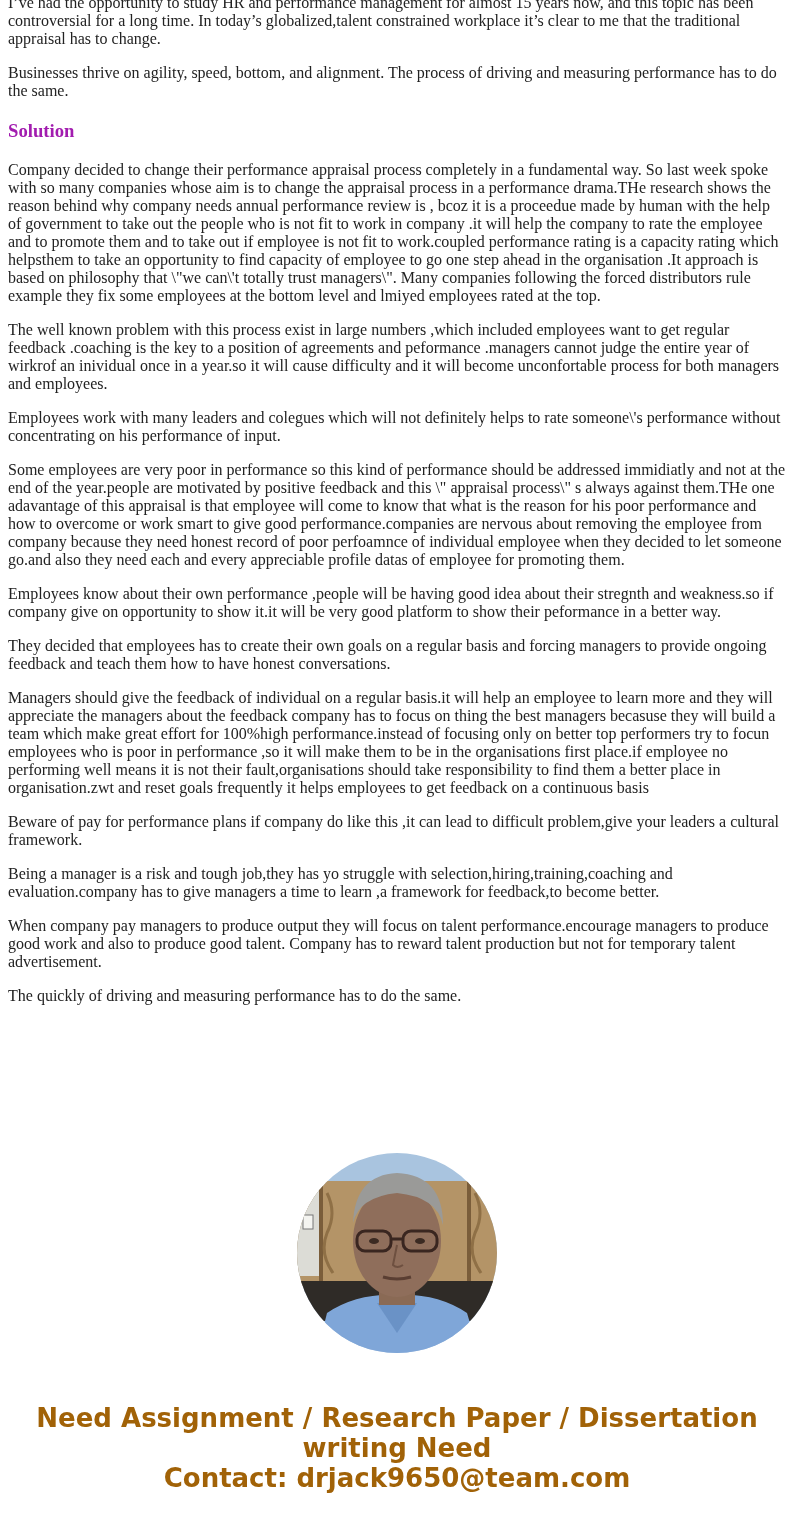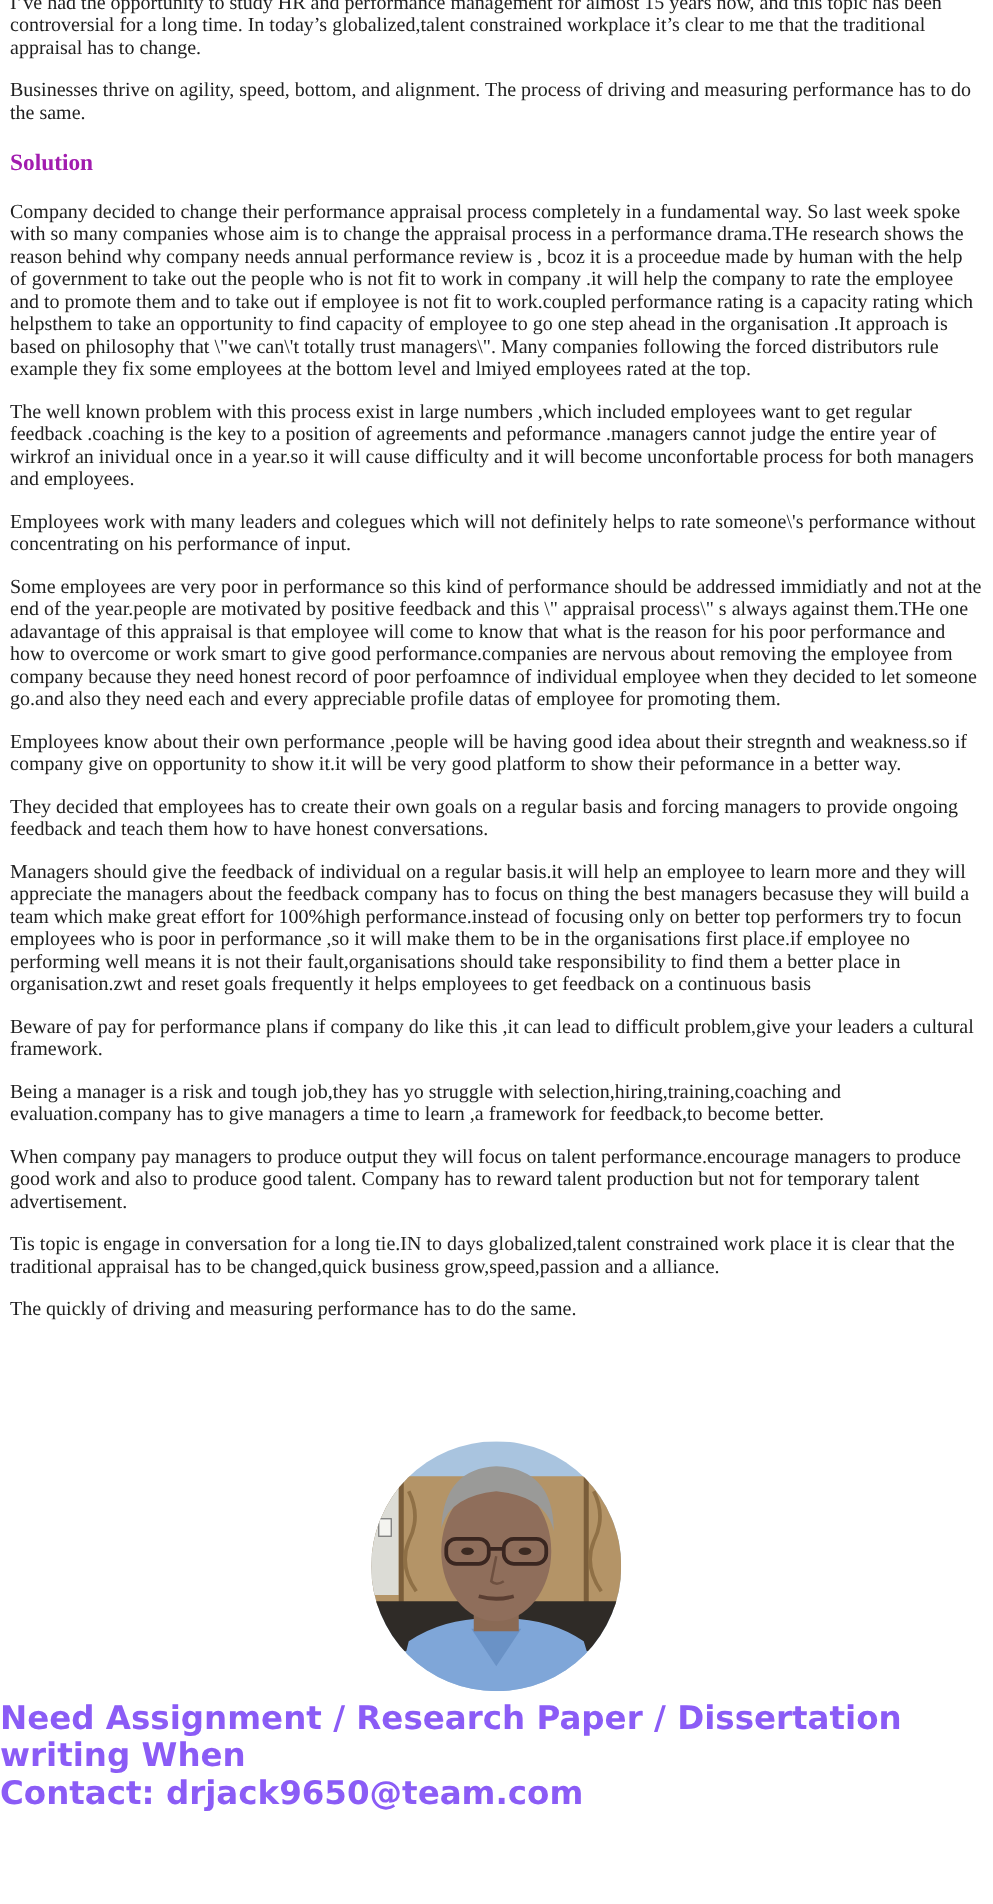--- a/index.html
+++ b/index.html
@@ -41,27 +41,27 @@
       width: 200px;
       height: 200px;
       border-radius: 50%;
       overflow: hidden;
     }
     .avatar-wrap svg { display: block; }
     .cta {
       position: absolute;
       left: 0;
       width: 794px;
-      top: 1360px;
-      text-align: left;
+      top: 1403px;
+      text-align: center;
       font-family: "DejaVu Sans", sans-serif;
       font-weight: bold;
       font-size: 26px;
       line-height: 30px;
-      color: #8b5cf6;
+      color: #a16207;
     }
     .cta div { margin: 0; }
   </style>
 </head>
 <body>
 
 <div class="content">
   <p>I’ve had the opportunity to study HR and performance management for almost 15 years now, and this topic has been controversial for a long time. In today’s globalized,talent constrained workplace it’s clear to me that the traditional appraisal has to change.</p>
   <p>Businesses thrive on agility, speed, bottom, and alignment. The process of driving and measuring performance has to do the same.</p>
 
@@ -70,21 +70,20 @@
   <p>Company decided to change their performance appraisal process completely in a fundamental way. So last week spoke with so many companies whose aim is to change the appraisal process in a performance drama.THe research shows the reason behind why company needs annual performance review is , bcoz it is a proceedue made by human with the help of government to take out the people who is not fit to work in company .it will help the company to rate the employee and to promote them and to take out if employee is not fit to work.coupled performance rating is a capacity rating which helpsthem to take an opportunity to find capacity of employee to go one step ahead in the organisation .It approach is based on philosophy that \"we can\'t totally trust managers\". Many companies following the forced distributors rule example they fix some employees at the bottom level and lmiyed employees rated at the top.</p>
   <p>The well known problem with this process exist in large numbers ,which included employees want to get regular feedback .coaching is the key to a position of agreements and peformance .managers cannot judge the entire year of wirkrof an inividual once in a year.so it will cause difficulty and it will become unconfortable process for both managers and employees.</p>
   <p>Employees work with many leaders and colegues which will not definitely helps to rate someone\'s performance without concentrating on his performance of input.</p>
   <p>Some employees are very poor in performance so this kind of performance should be addressed immidiatly and not at the end of the year.people are motivated by positive feedback and this \" appraisal process\" s always against them.THe one adavantage of this appraisal is that employee will come to know that what is the reason for his poor performance and how to overcome or work smart to give good performance.companies are nervous about removing the employee from company because they need honest record of poor perfoamnce of individual employee when they decided to let someone go.and also they need each and every appreciable profile datas of employee for promoting them.</p>
   <p>Employees know about their own performance ,people will be having good idea about their stregnth and weakness.so if company give on opportunity to show it.it will be very good platform to show their peformance in a better way.</p>
   <p>They decided that employees has to create their own goals on a regular basis and forcing managers to provide ongoing feedback and teach them how to have honest conversations.</p>
   <p>Managers should give the feedback of individual on a regular basis.it will help an employee to learn more and they will appreciate the managers about the feedback company has to focus on thing the best managers becasuse they will build a team which make great effort for 100%high performance.instead of focusing only on better top performers try to focun employees who is poor in performance ,so it will make them to be in the organisations first place.if employee no performing well means it is not their fault,organisations should take responsibility to find them a better place in organisation.zwt and reset goals frequently it helps employees to get feedback on a continuous basis</p>
   <p>Beware of pay for performance plans if company do like this ,it can lead to difficult problem,give your leaders a cultural framework.</p>
   <p>Being a manager is a risk and tough job,they has yo struggle with selection,hiring,training,coaching and evaluation.company has to give managers a time to learn ,a framework for feedback,to become better.</p>
   <p>When company pay managers to produce output they will focus on talent performance.encourage managers to produce good work and also to produce good talent. Company has to reward talent production but not for temporary talent advertisement.</p>
-  <p>Tis topic is engage in conversation for a long tie.IN to days globalized,talent constrained work place it is clear that the traditional appraisal has to be changed,quick business grow,speed,passion and a alliance.</p>
   <p>The quickly of driving and measuring performance has to do the same.</p>
 </div>
 
 <div class="avatar-wrap" title="author-photo">
   <svg width="200" height="200" viewBox="0 0 200 200">
 
     <rect x="0" y="0" width="200" height="200" fill="#a9c4df"></rect>
 
     <rect x="0" y="28" width="200" height="105" fill="#b49467"></rect>
     <rect x="0" y="28" width="22" height="95" fill="#dcdcd6"></rect>
@@ -112,15 +111,15 @@
     <ellipse cx="77" cy="88" rx="5" ry="3" fill="#3b2a22"></ellipse>
     <ellipse cx="123" cy="88" rx="5" ry="3" fill="#3b2a22"></ellipse>
 
     <path d="M100 92 L96 112 Q100 116 106 112" stroke="#6e5040" stroke-width="2" fill="none"></path>
     <path d="M86 124 Q100 128 114 124" stroke="#5a3e32" stroke-width="3" fill="none"></path>
   </svg>
 </div>
 
 <div class="cta">
   <div>Need Assignment / Research Paper / Dissertation</div>
-  <div>writing When</div>
+  <div>writing Need</div>
   <div>Contact: drjack9650@team.com</div>
 </div>
 
 </body></html>

